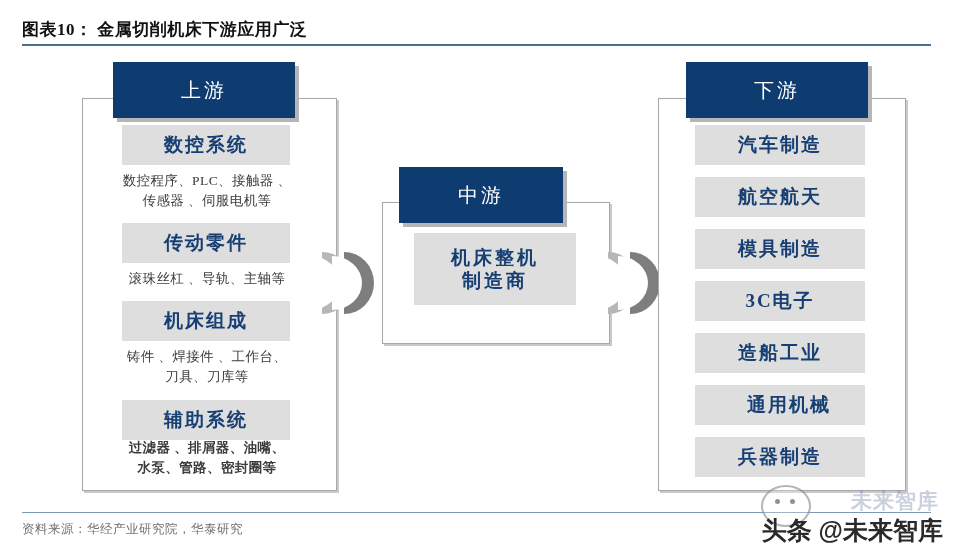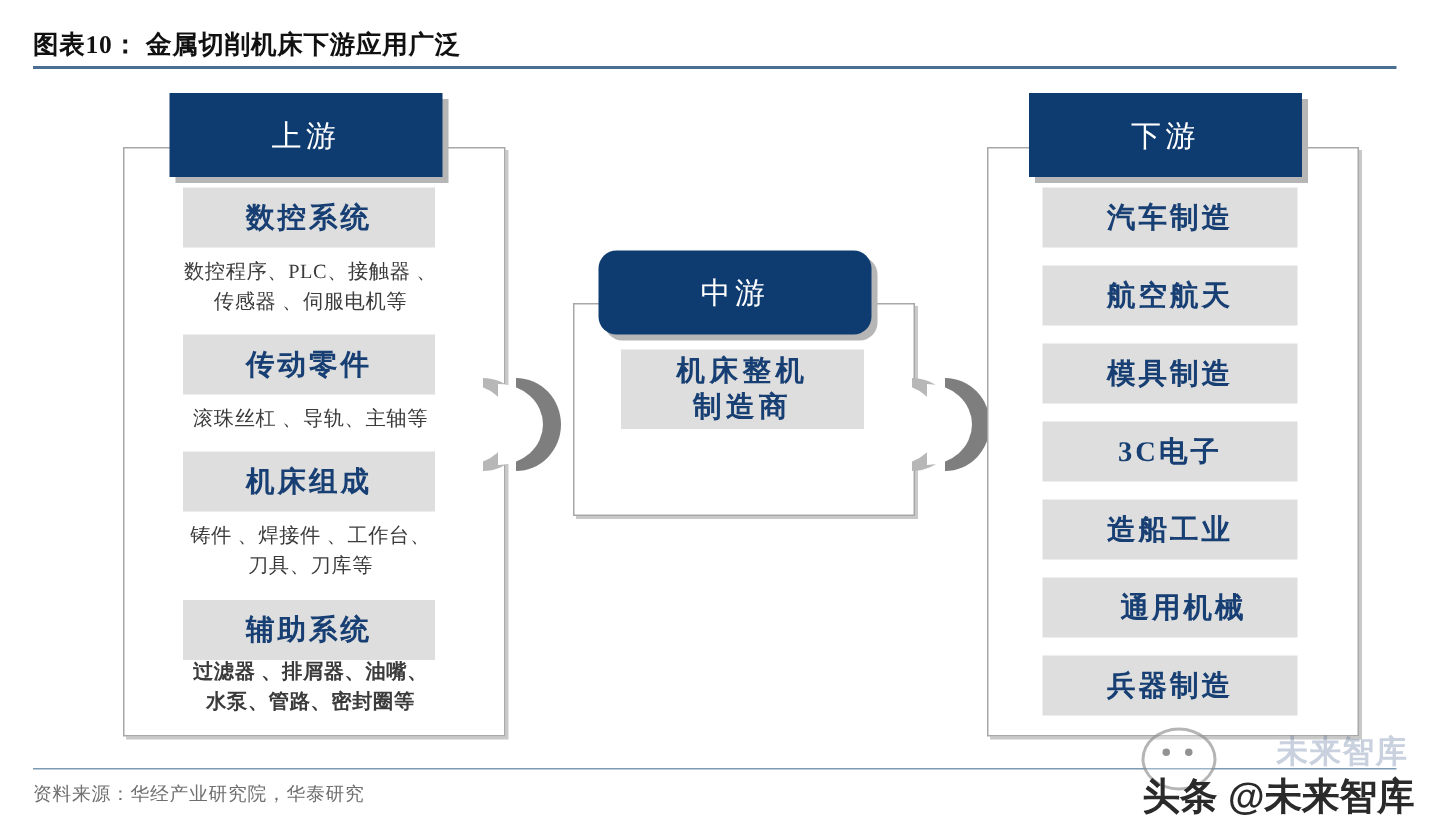--- a/index.html
+++ b/index.html
@@ -218,23 +218,23 @@
   <div class="chip" style="left:122px; top:350px; width:168px; height:40px;">辅助系统</div>
   <div class="desc" style="left:92px; top:388px; width:230px;font-weight:bold;">过滤器 、排屑器、油嘴、<br>水泵、管路、密封圈等</div>
 
   <div class="arrows" style="left:322px; top:202px;">
     <span class="cres cres-light"></span>
     <span class="cres cres-dark"></span>
   </div>
 
   <div class="col-frame" style="left:382px; top:152px; width:228px; height:142px;"></div>
 
-  <div class="hdr" style="left:399px; top:117px; width:182px; height:56px;border-radius:12px;">中游</div>
-
-  <div class="chip two-line" style="left:414px; top:183px; width:162px; height:53px;">
+  <div class="hdr" style="left:399px; top:117px; width:164px; height:56px;">中游</div>
+
+  <div class="chip two-line" style="left:414px; top:183px; width:162px; height:72px;">
     <span>机床整机</span>
     <span>制造商</span>
   </div>
 
   <div class="arrows" style="left:608px; top:202px;">
     <span class="cres cres-light"></span>
     <span class="cres cres-dark"></span>
   </div>
 
   <div class="col-frame" style="left:658px; top:48px; width:248px; height:393px;"></div>

